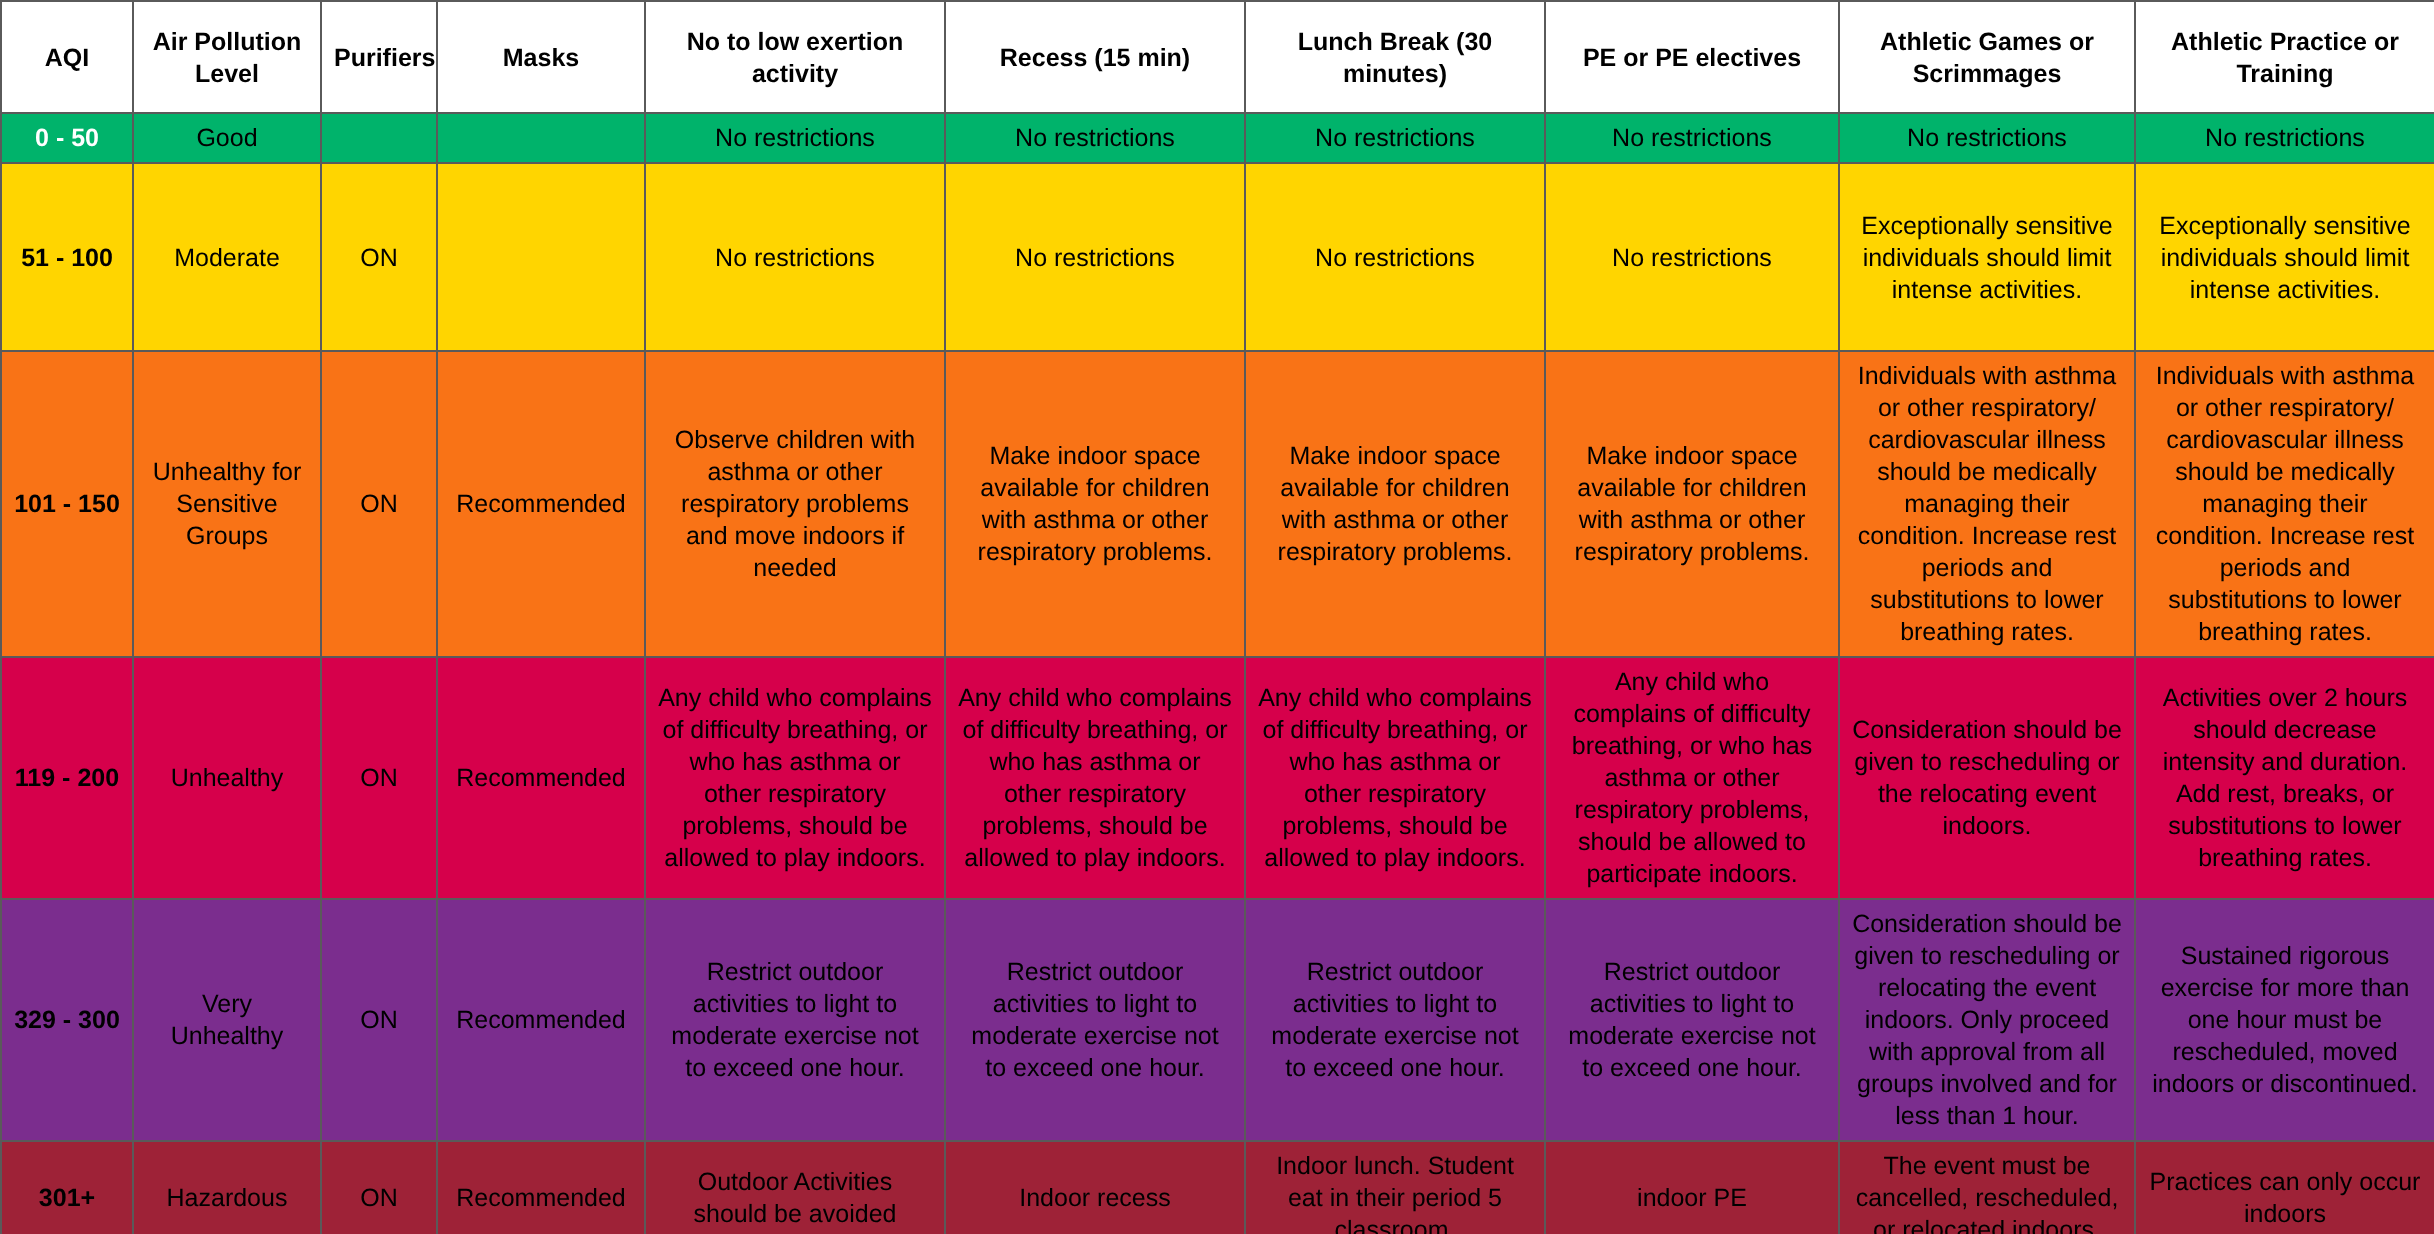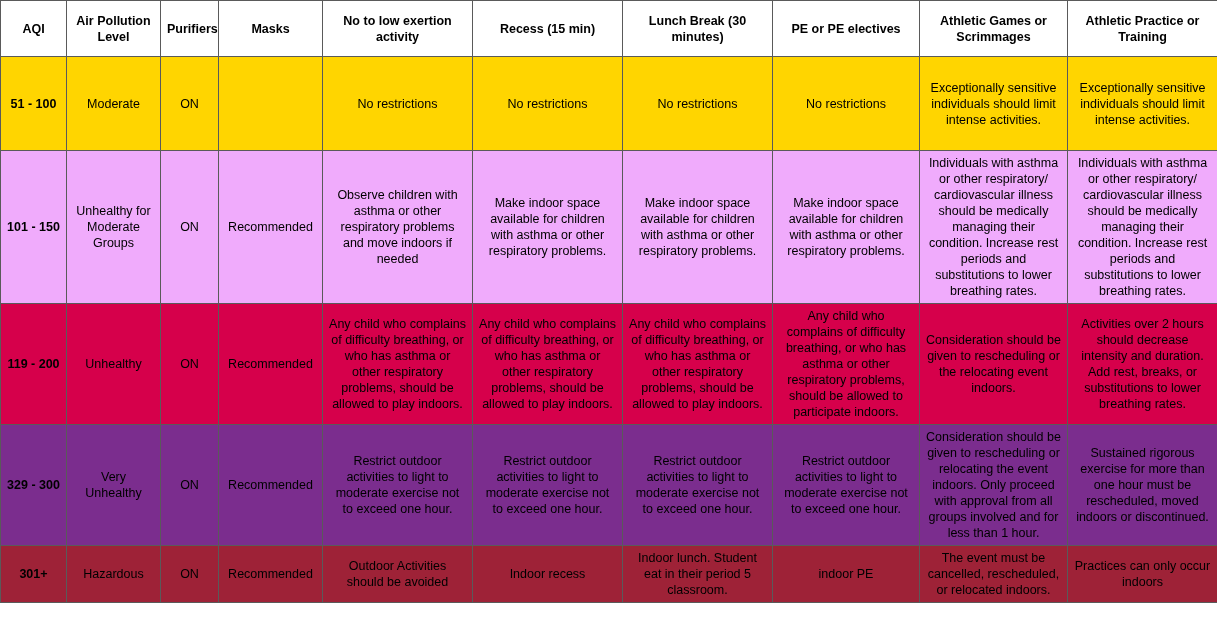--- a/index.html
+++ b/index.html
@@ -53,21 +53,21 @@
   col.c-practice { width: 150px; }
 
   td.aqi-cell {
     font-weight: bold;
     font-size: 12.5px;
   }
   
   .row-good td      { background: #00b36b; color: #ffffff; }
   .row-good td.aqi-cell { color: #ffffff; }
   .row-moderate td  { background: #ffd500; color: #000000; }
-  .row-usg td       { background: #f0abfc; color: #000000; }
+  .row-usg td       { background: #f97316; color: #000000; }
   .row-unhealthy td { background: #d6004b; color: #ffffff; }
   .row-very td      { background: #7b2d8e; color: #ffffff; }
   .row-hazard td    { background: #9e2237; color: #ffffff; }
 
   .row-good td { height: 23px; padding-top: 2px; padding-bottom: 2px; }
   .row-moderate td { height: 94px; }
   .row-usg td { height: 146px; }
   .row-unhealthy td { height: 116px; }
   .row-very td { height: 120px; }
   .row-hazard td { height: 52px; }
@@ -96,35 +96,47 @@
       <th>Masks</th>
       <th>No to low exertion activity</th>
       <th>Recess (15 min)</th>
       <th>Lunch Break (30 minutes)</th>
       <th>PE or PE electives</th>
       <th>Athletic Games or Scrimmages</th>
       <th>Athletic Practice or Training</th>
     </tr>
   </thead>
   <tbody>
+    <tr class="row-good">
+      <td class="aqi-cell">0 - 50</td>
+      <td>Good</td>
+      <td></td>
+      <td></td>
+      <td>No restrictions</td>
+      <td>No restrictions</td>
+      <td>No restrictions</td>
+      <td>No restrictions</td>
+      <td>No restrictions</td>
+      <td>No restrictions</td>
+    </tr>
     <tr class="row-moderate">
       <td class="aqi-cell">51 - 100</td>
       <td>Moderate</td>
       <td>ON</td>
       <td></td>
       <td>No restrictions</td>
       <td>No restrictions</td>
       <td>No restrictions</td>
       <td>No restrictions</td>
       <td>Exceptionally sensitive individuals should limit intense activities.</td>
       <td>Exceptionally sensitive individuals should limit intense activities.</td>
     </tr>
     <tr class="row-usg">
       <td class="aqi-cell">101 - 150</td>
-      <td>Unhealthy for Moderate Groups</td>
+      <td>Unhealthy for Sensitive Groups</td>
       <td>ON</td>
       <td>Recommended</td>
       <td>Observe children with asthma or other respiratory problems and move indoors if needed</td>
       <td>Make indoor space available for children with asthma or other respiratory problems.</td>
       <td>Make indoor space available for children with asthma or other respiratory problems.</td>
       <td>Make indoor space available for children with asthma or other respiratory problems.</td>
       <td>Individuals with asthma or other respiratory/ cardiovascular illness should be medically managing their condition. Increase rest periods and substitutions to lower breathing rates.</td>
       <td>Individuals with asthma or other respiratory/ cardiovascular illness should be medically managing their condition. Increase rest periods and substitutions to lower breathing rates.</td>
     </tr>
     <tr class="row-unhealthy">

